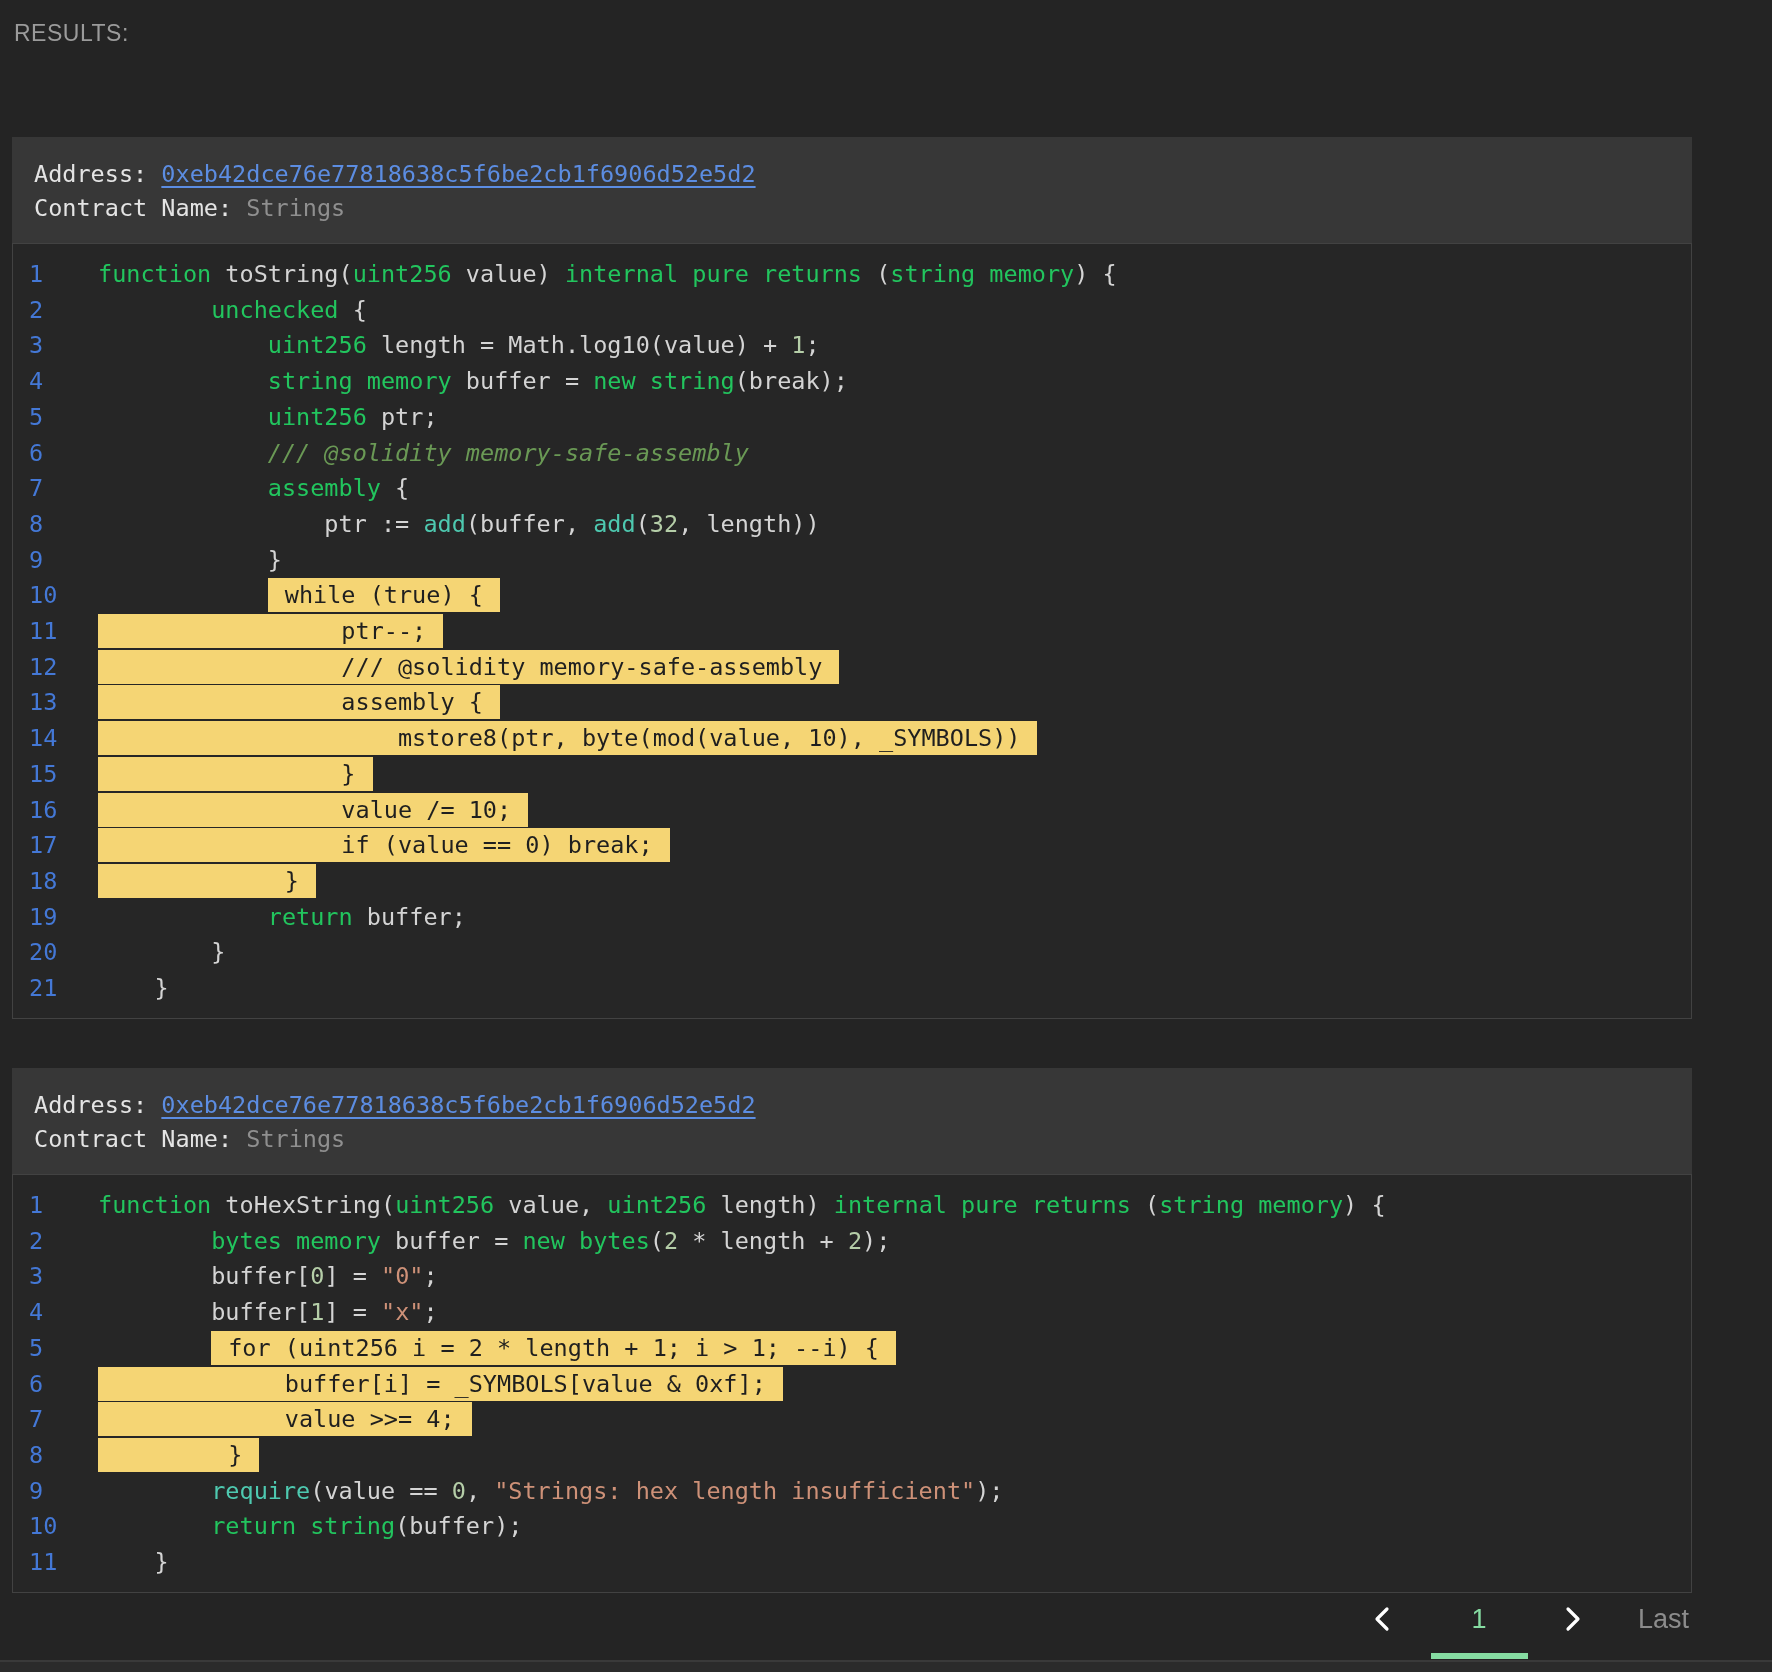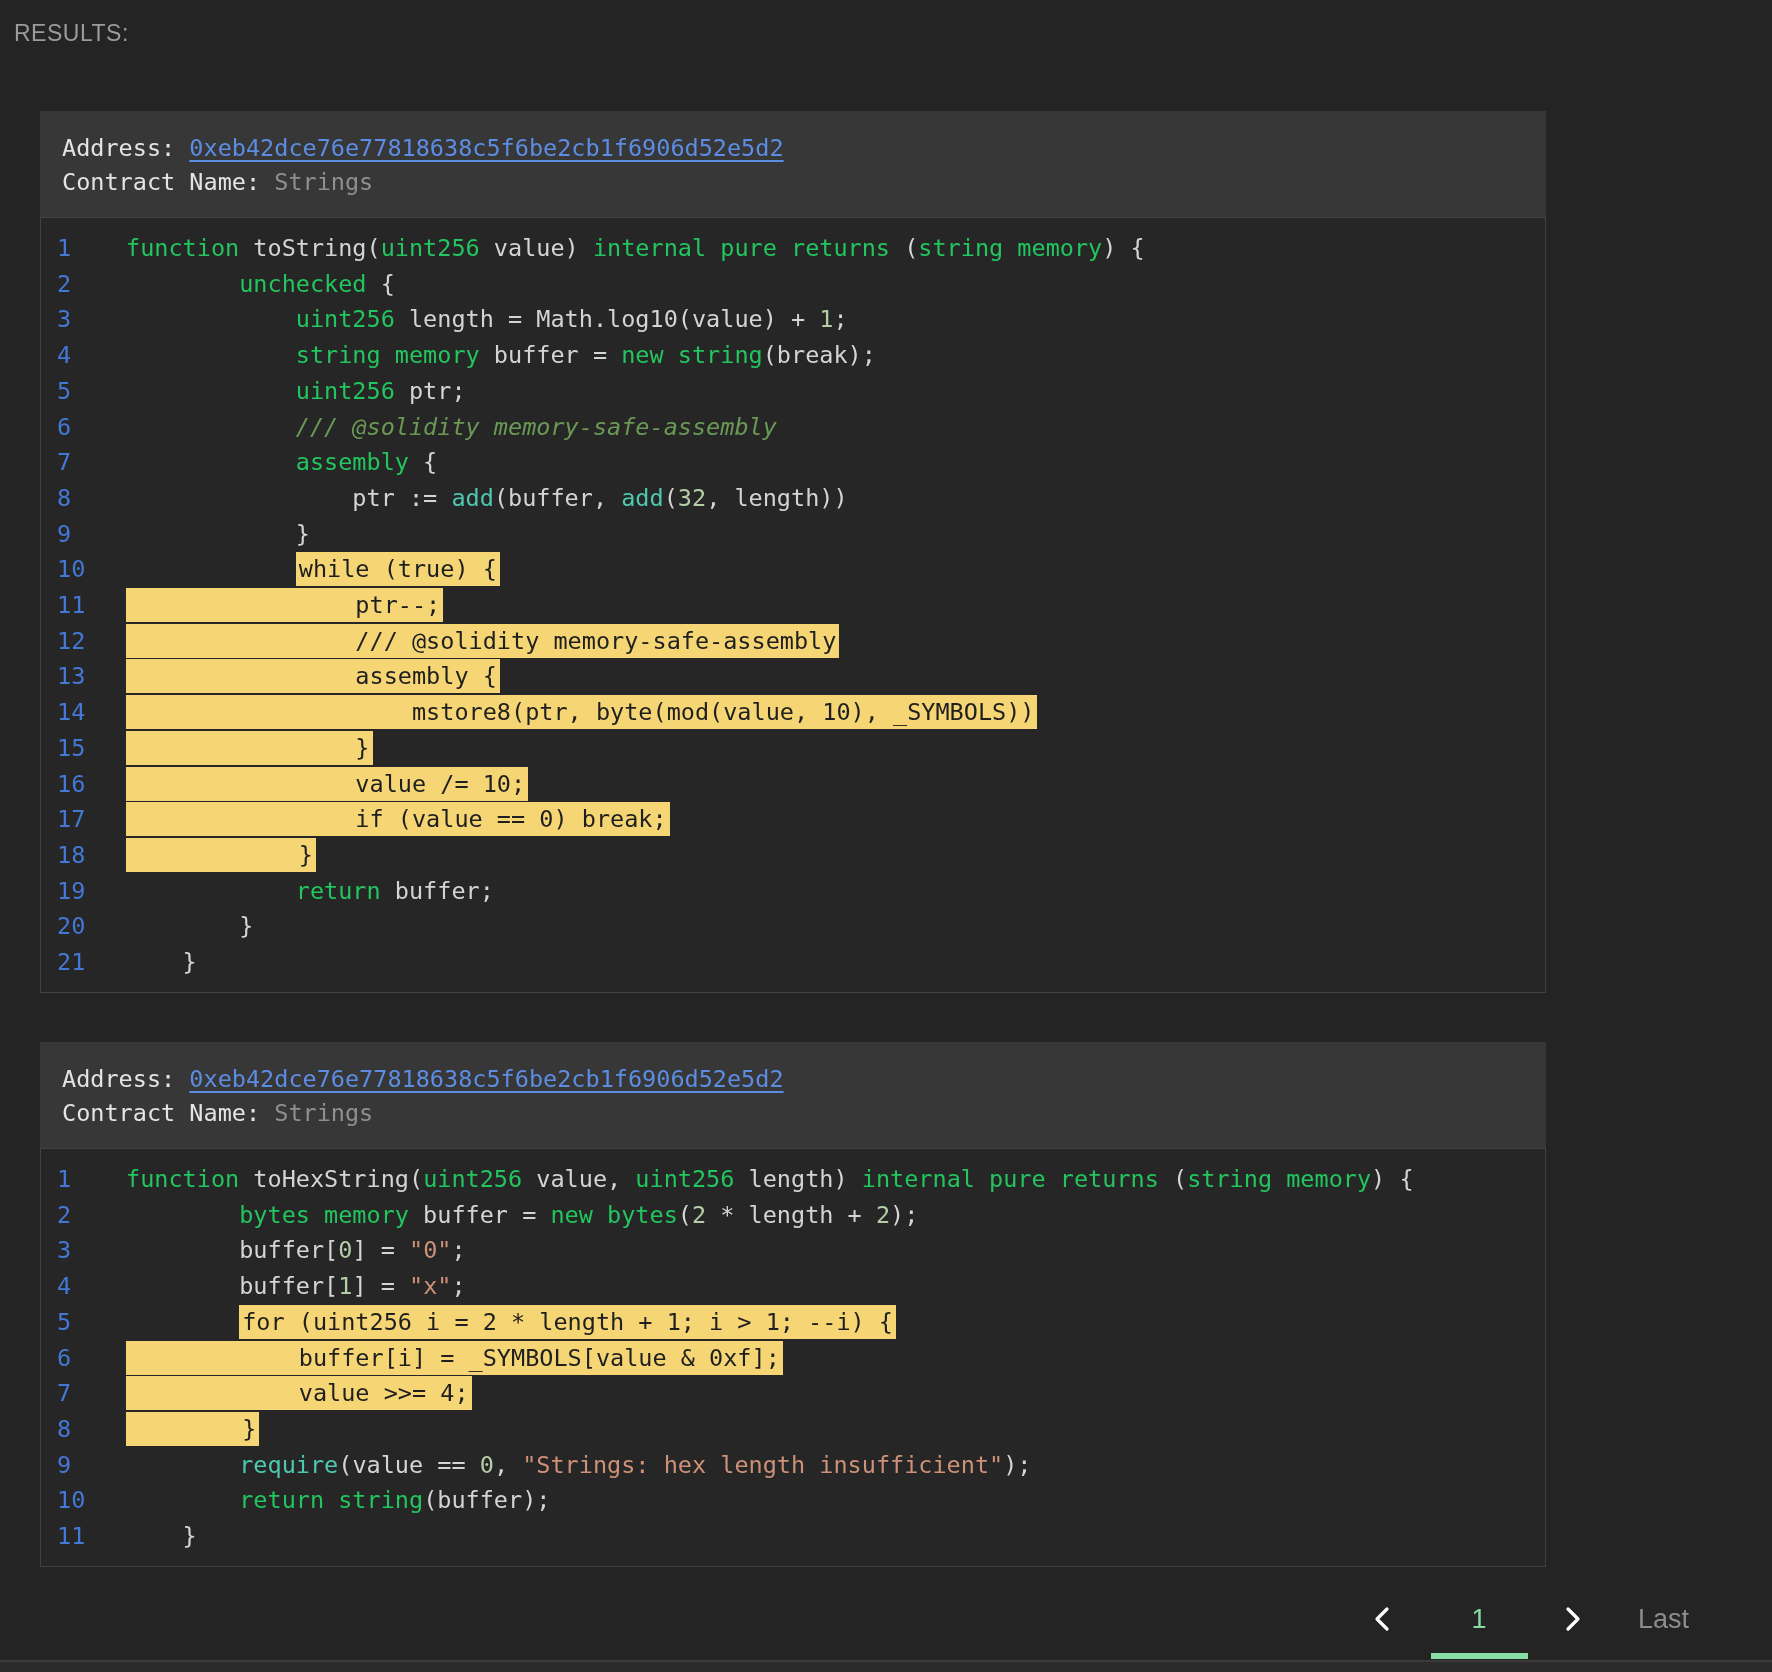--- a/index.html
+++ b/index.html
@@ -10,21 +10,21 @@
     font-family:"DejaVu Sans Mono", monospace;
     overflow:hidden;
   }
   .results-label {
     position:absolute; left:14px; top:20px;
     font-family:"Liberation Sans", sans-serif;
     font-size:23px; letter-spacing:.5px;
     color:#9b9b9b;
     text-align:right;
   }
-  .card { position:absolute; left:40px; width:1506px; }
+  .card { position:absolute; left:12px; width:1680px;margin-top:26px; }
   .card-1 { top:111px; }
   .card-2 { top:1042px; }
   .card-header {
     background:#373737;
     height:106px;
     padding:20px 22px 0 22px;
     font-size:23.5px; line-height:34px;
     color:#e4e4e4;
     white-space:pre;
   }
@@ -43,21 +43,21 @@
     flex:none; width:85px; padding-left:16px;
     color:#4478d6;
   }
   .code-text { white-space:pre; }
   .tk-p { color:#d4d4d4; }
   .tk-k { color:#22c55e; }
   .tk-n { color:#b5cea8; }
   .tk-s { color:#ce9178; }
   .tk-c { color:#6a9955; font-style:italic; }
   .tk-f { color:#4ec9b0;text-align:center; }
-  .tk-h { background:#f5d574; color:#1f1f1f; padding:3px 3px; }
+  .tk-h { background:#f5d574; color:#1f1f1f; padding:3px 17px; }
   .pagination { position:absolute; left:0; top:1595px; width:1772px; height:60px; }
   .pg-btn {
     position:absolute; top:8px; width:34px; height:34px;
     display:flex; align-items:center; justify-content:center;
     cursor:pointer; background:none; border:none;
   }
   .pg-prev { left:1366px; }
   .pg-next { left:1555px; }
   .pg-current {
     position:absolute; left:1454px; top:9px; width:50px;

